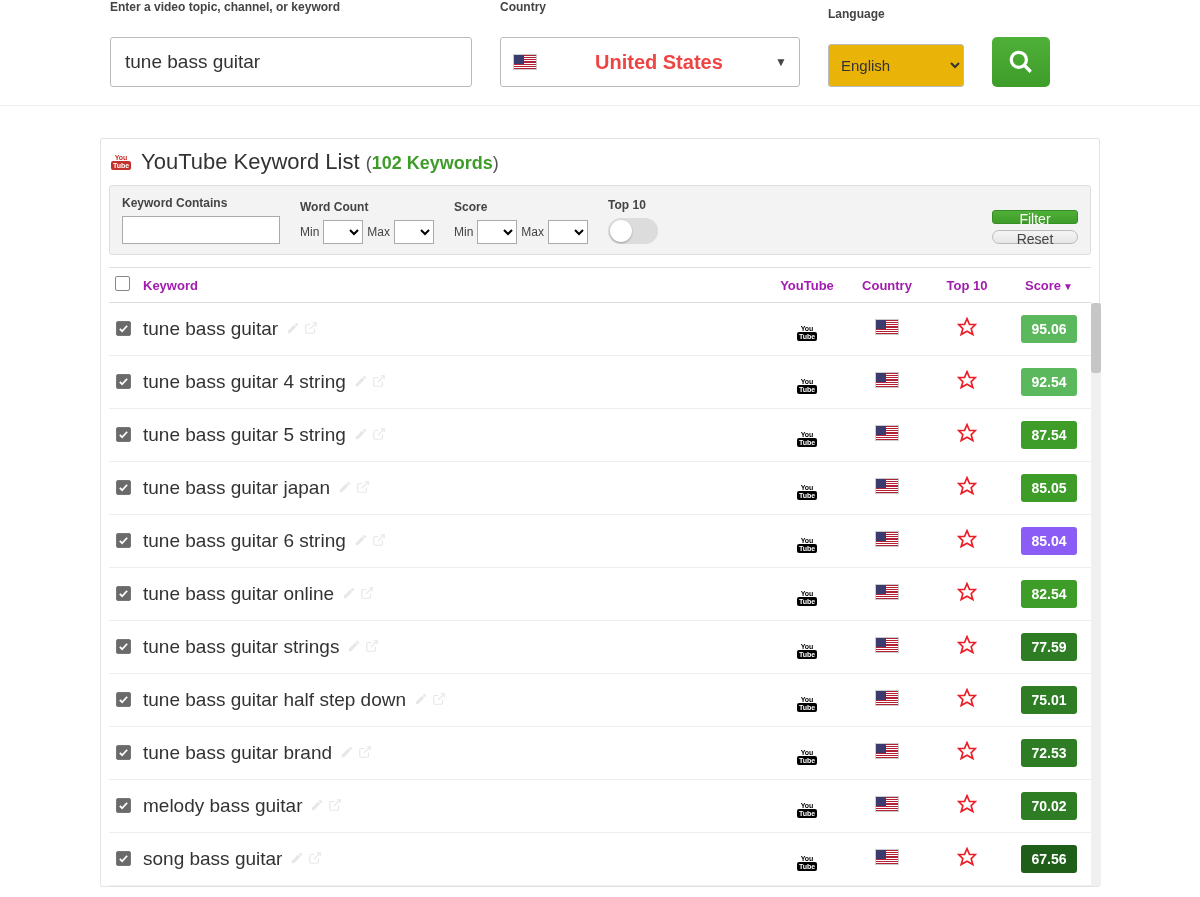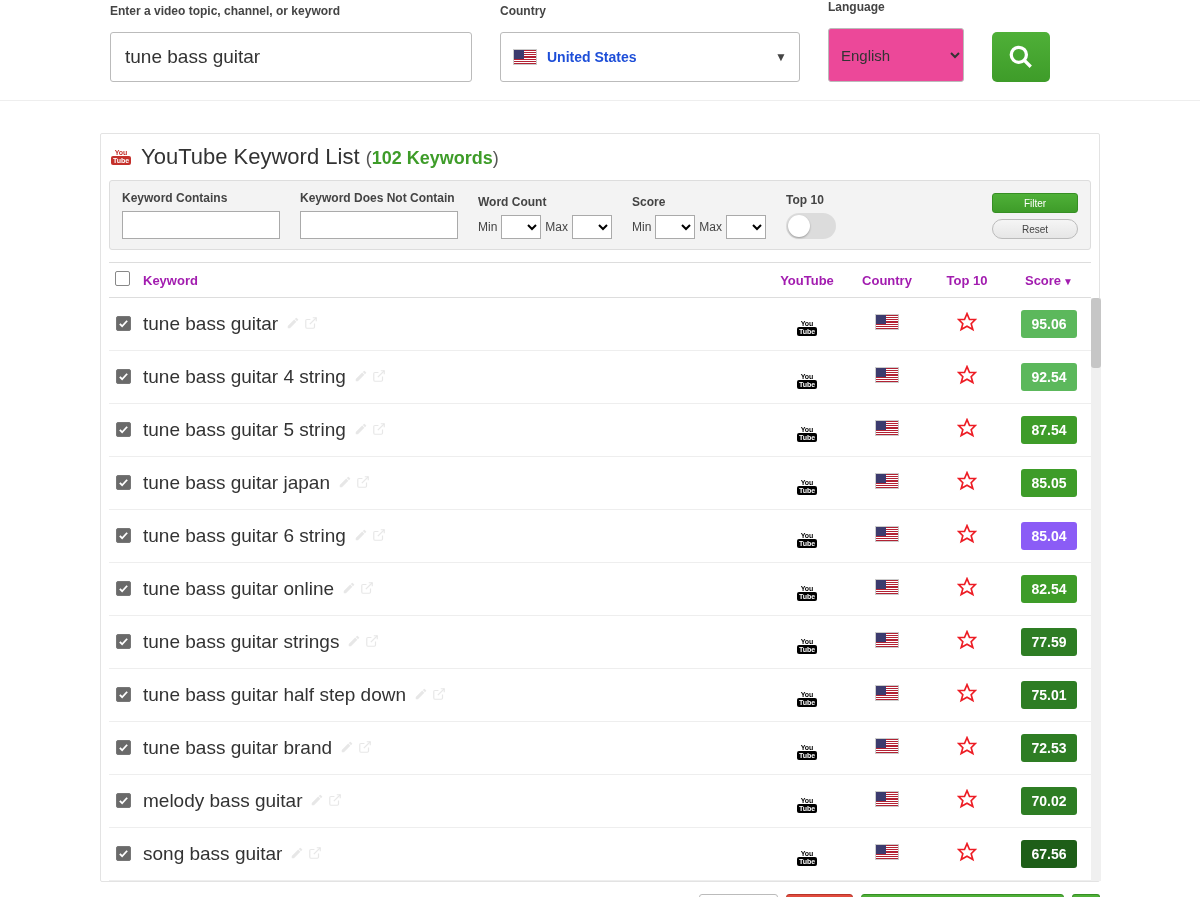--- a/index.html
+++ b/index.html
@@ -11,36 +11,36 @@
     margin: 0 auto;
   }
   .search-bar {
     display: flex;
     align-items: flex-end;
     gap: 28px;
     padding: 0 110px 18px 110px;
     border-bottom: 1px solid #eee;
   }
   .sb-field { display: flex; flex-direction: column; }
-  .sb-label { font-size: 12px; font-weight: bold; color: #444; margin-bottom: 14px; }
+  .sb-label { font-size: 12px; font-weight: bold; color: #444; margin-bottom: 23px; }
   .sb-topic-input {
     width: 362px; height: 50px; font-size: 19px; padding: 0 14px;
     border: 1px solid #bbb; border-radius: 3px; color: #333;
   }
   .sb-country {
     width: 300px; height: 50px; border: 1px solid #bbb; border-radius: 3px;
     display: flex; align-items: center; padding: 0 12px; position: relative;
     cursor: pointer; background: #fff;
   }
   .sb-country .flag { margin-right: 10px; }
-  .sb-country .val { color: #1d4ed8; font-weight: bold; font-size: 14px; }
+  .sb-country .val { color: #ef4444; font-weight: bold; font-size: 20px; margin-left: 48px; }
   .sb-country .chev { position: absolute; right: 12px; color: #444; font-size: 12px; }
   .sb-lang {
-    width: 136px; height: 54px; border: 1px solid #bbb; border-radius: 3px;
-    font-size: 15px; padding: 0 8px; background: #ec4899; color: #333;
+    width: 136px; height: 43px; border: 1px solid #bbb; border-radius: 3px;
+    font-size: 15px; padding: 0 8px; background: #eab308; color: #333;
   }
   .sb-search-btn {
     width: 58px; height: 50px; border: none; border-radius: 5px;
     background: linear-gradient(#4fb038, #3e9c29); cursor: pointer;
     display: flex; align-items: center; justify-content: center;
   }
   .panel {
     margin: 32px 100px 0 100px;
     border: 1px solid #e3e3e3;
     border-radius: 2px;
@@ -76,21 +76,21 @@
   .toggle {
     width: 50px; height: 26px; background: #dcdcdc; border-radius: 14px;
     position: relative; cursor: pointer;
   }
   .toggle::after {
     content: ""; width: 22px; height: 22px; background: #fff;
     border-radius: 50%; position: absolute; left: 2px; top: 2px;
     box-shadow: 0 1px 2px rgba(0,0,0,.3);
   }
   .filt-buttons { margin-left: auto; display: flex; flex-direction: column; gap: 6px; }
-  .btn { height: 20px; width: 86px; font-size: 10px; border-radius: 3px; cursor: pointer; border: 1px solid transparent; }
+  .btn { height: 14px; width: 86px; font-size: 14px; border-radius: 3px; cursor: pointer; border: 1px solid transparent; }
   .btn-filter { background: linear-gradient(#4fb038,#3e9c29); color: #fff; border-color: #368f24; }
   .btn-reset { background: linear-gradient(#f5f5f5,#e6e6e6); color: #444; border-color: #bbb; border-radius: 10px; }
   .tbl-wrap { position: relative; margin: 0 8px; }
   .tbl { width: 100%; border-collapse: collapse; }
   .tbl thead th {
     text-align: left; font-size: 13px; font-weight: bold; color: #a21caf;
     border-top: 1px solid #ddd; border-bottom: 1px solid #ddd;
     padding: 8px 6px; background: #fff;
   }
   .tbl thead th.source, .tbl thead th.country, .tbl thead th.top10,
@@ -176,24 +176,20 @@
       <span class="paren"> (</span><span class="count">102 Keywords</span><span class="paren">)</span>
     </h2>
   </div>
 
   <div class="filters">
     <div class="filt-col">
       <span class="filt-label">Keyword Contains</span>
       <input class="filt-input filt-sm" style="">
     </div>
     <div class="filt-col">
-      <span class="filt-label">Keyword Does Not Contain</span>
-      <input class="filt-input filt-sm" style="">
-    </div>
-    <div class="filt-col">
       <span class="filt-label">Word Count</span>
       <div class="range-row">
         <span>Min</span>
         <select></select>
         <span>Max</span>
         <select></select>
       </div>
     </div>
     <div class="filt-col">
       <span class="filt-label">Score</span>

